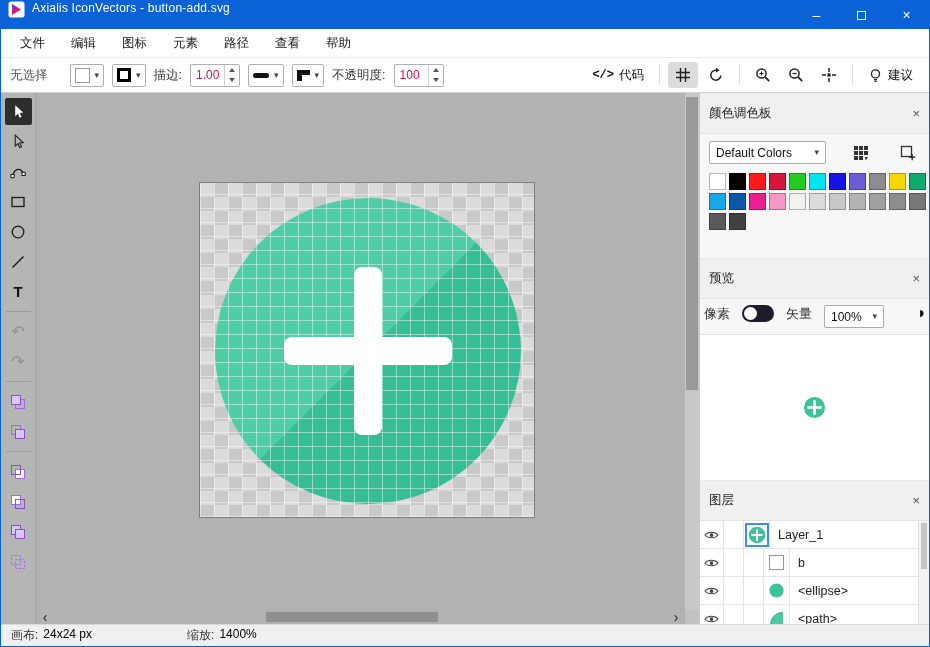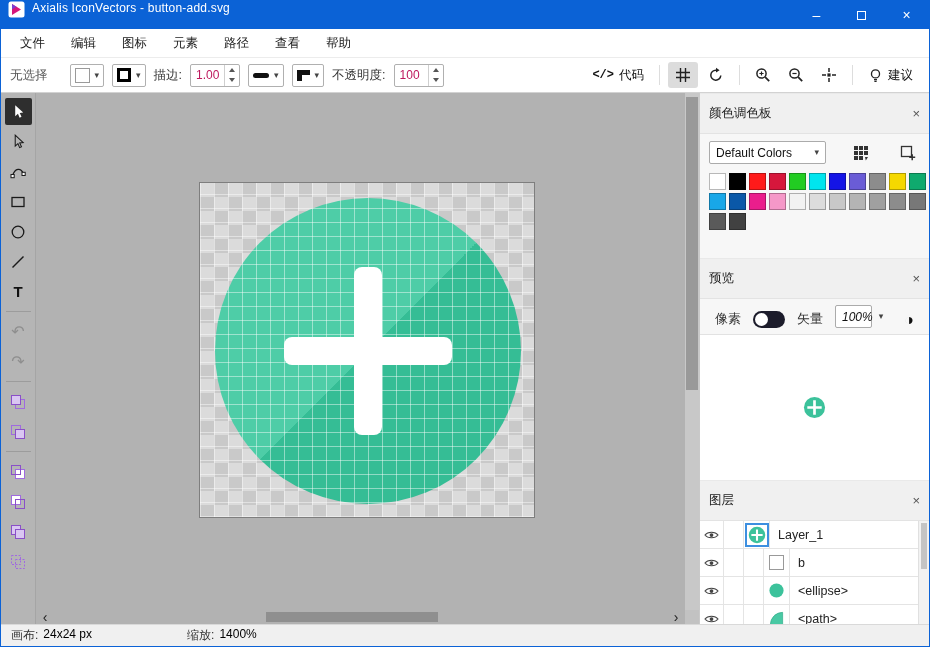--- a/index.html
+++ b/index.html
@@ -76,25 +76,25 @@
   .panel-header { height:41px; flex:none; background:#f0f0f0; border-bottom:1px solid #e3e3e3; border-top:1px solid #e9e9e9; display:flex; align-items:center; padding:0 9px; font-size:12.5px; color:#222; }
   .panel-close { margin-left:auto; color:#555; font-size:13px; line-height:1; }
   .palette-controls { display:flex; align-items:center; gap:23px; padding:7px 9px 5px; }
   .select { height:23px; border:1px solid #ababab; border-radius:2px; background:#fff; display:flex; align-items:center; padding:0 6px; font-size:12px; color:#111; gap:6px; }
   .select .chev { margin-left:auto; }
   .palette-select { flex:1; }
   .icon-btn { width:24px; height:23px; display:flex; align-items:center; justify-content:center; }
   .swatch-grid { display:grid; grid-template-columns:repeat(11, 17px); gap:3px; padding:4px 9px 0; }
   .swatch { width:17px; height:17px; border:1px solid rgba(0,0,0,.28); }
   .palette-gap { height:28px; flex:none; }
-  .preview-controls { display:flex; align-items:flex-end; gap:12px; padding:6px 15px; }
+  .preview-controls { display:flex; align-items:flex-start; gap:12px; padding:6px 4px; }
   .preview-controls .tb-label { font-size:13px; }
   .toggle { width:32px; height:17px; border-radius:9px; background:#1c1c2b; position:relative; flex:none; }
   .toggle-knob { position:absolute; left:2px; top:2px; width:13px; height:13px; border-radius:50%; background:#fff; }
-  .zoom-select { width:37px; flex:none;font-style:italic; }
+  .zoom-select { width:60px; flex:none; }
   .contrast-icon { margin-left:auto; font-size:16px; color:#111; line-height:1; }
   .preview-display { flex:1; min-height:0; background:#fff; border-top:1px solid #e2e2e2; display:flex; align-items:center; justify-content:center; }
   .layers-list { height:103px; flex:none; background:#fff; position:relative; overflow:hidden; }
   .layer-row { height:28px; display:flex; align-items:stretch; border-bottom:1px solid #e4e4e4; background:#fff; }
   .cell { display:flex; align-items:center; justify-content:center; border-right:1px solid #e4e4e4; flex:none; }
   .cell.eye { width:24px; }
   .cell.pad { width:20px; }
   .cell.thumb { width:26px; }
   .thumb-box { width:20px; height:20px; display:flex; align-items:center; justify-content:center; background:#fff; }
   .thumb-box.selected { outline:2px solid #3d8fe0; }

